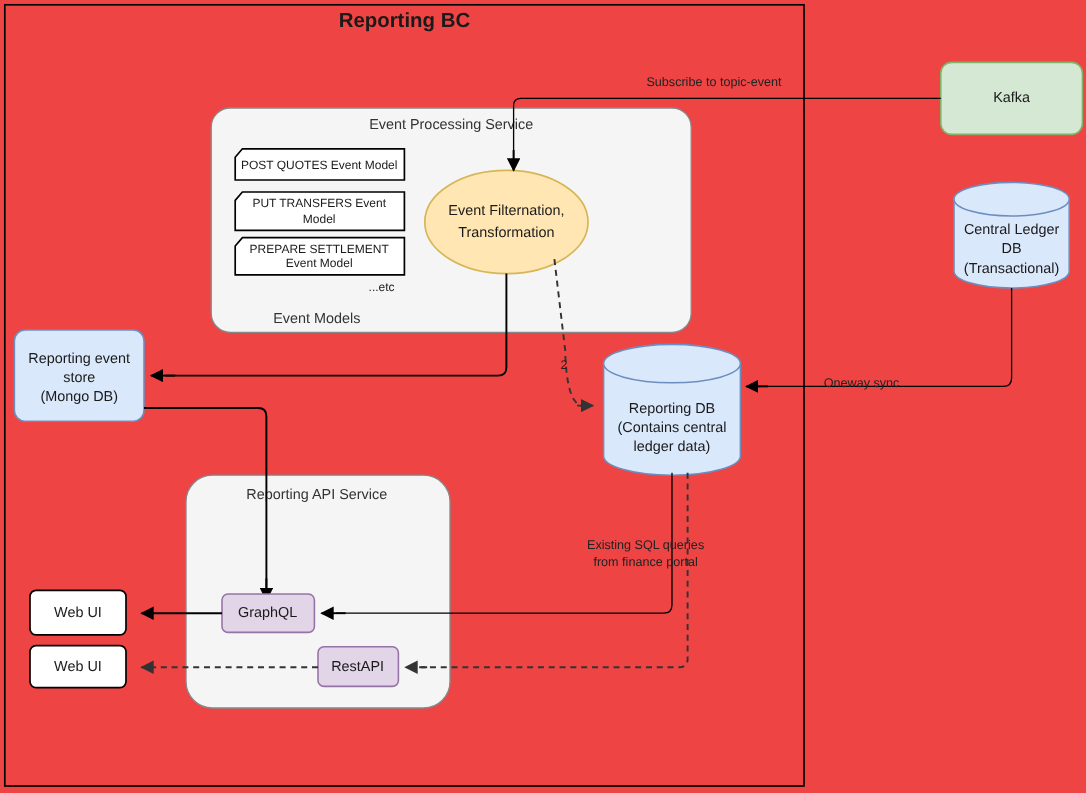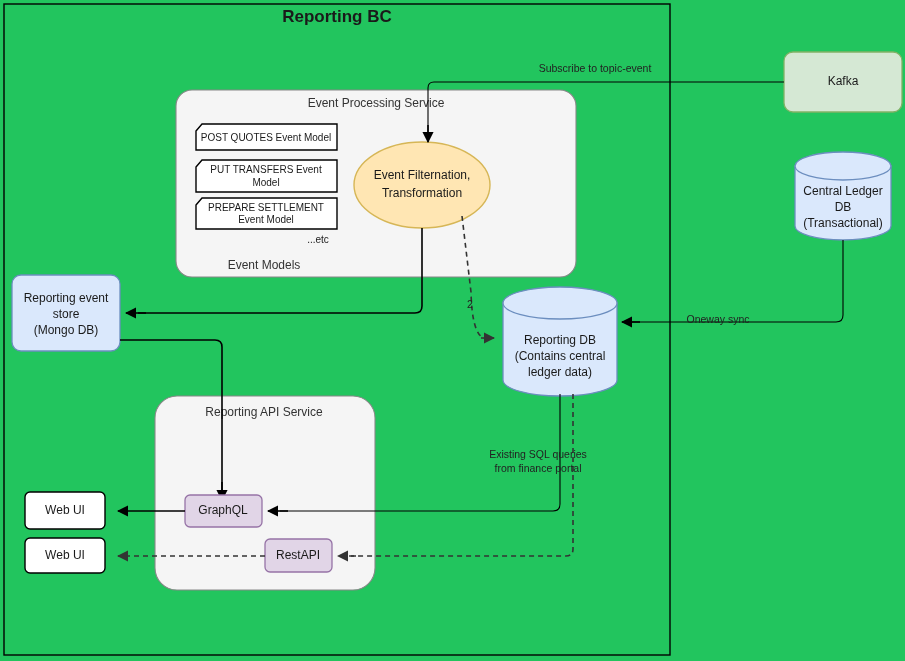--- a/index.html
+++ b/index.html
@@ -7,21 +7,21 @@
     padding: 0;
     background: #ffffff;
   }
   body {
     font-family: "Liberation Sans", sans-serif;
   }
   #canvas {
     position: relative;
     width: 905px;
     height: 661px;
-    background: #22c55e;
+    background: #ef4444;
     overflow: hidden;
   }
   svg.diagram {
     position: absolute;
     left: 0;
     top: 0;
     width: 905px;
     height: 661px;
   }
   text {

